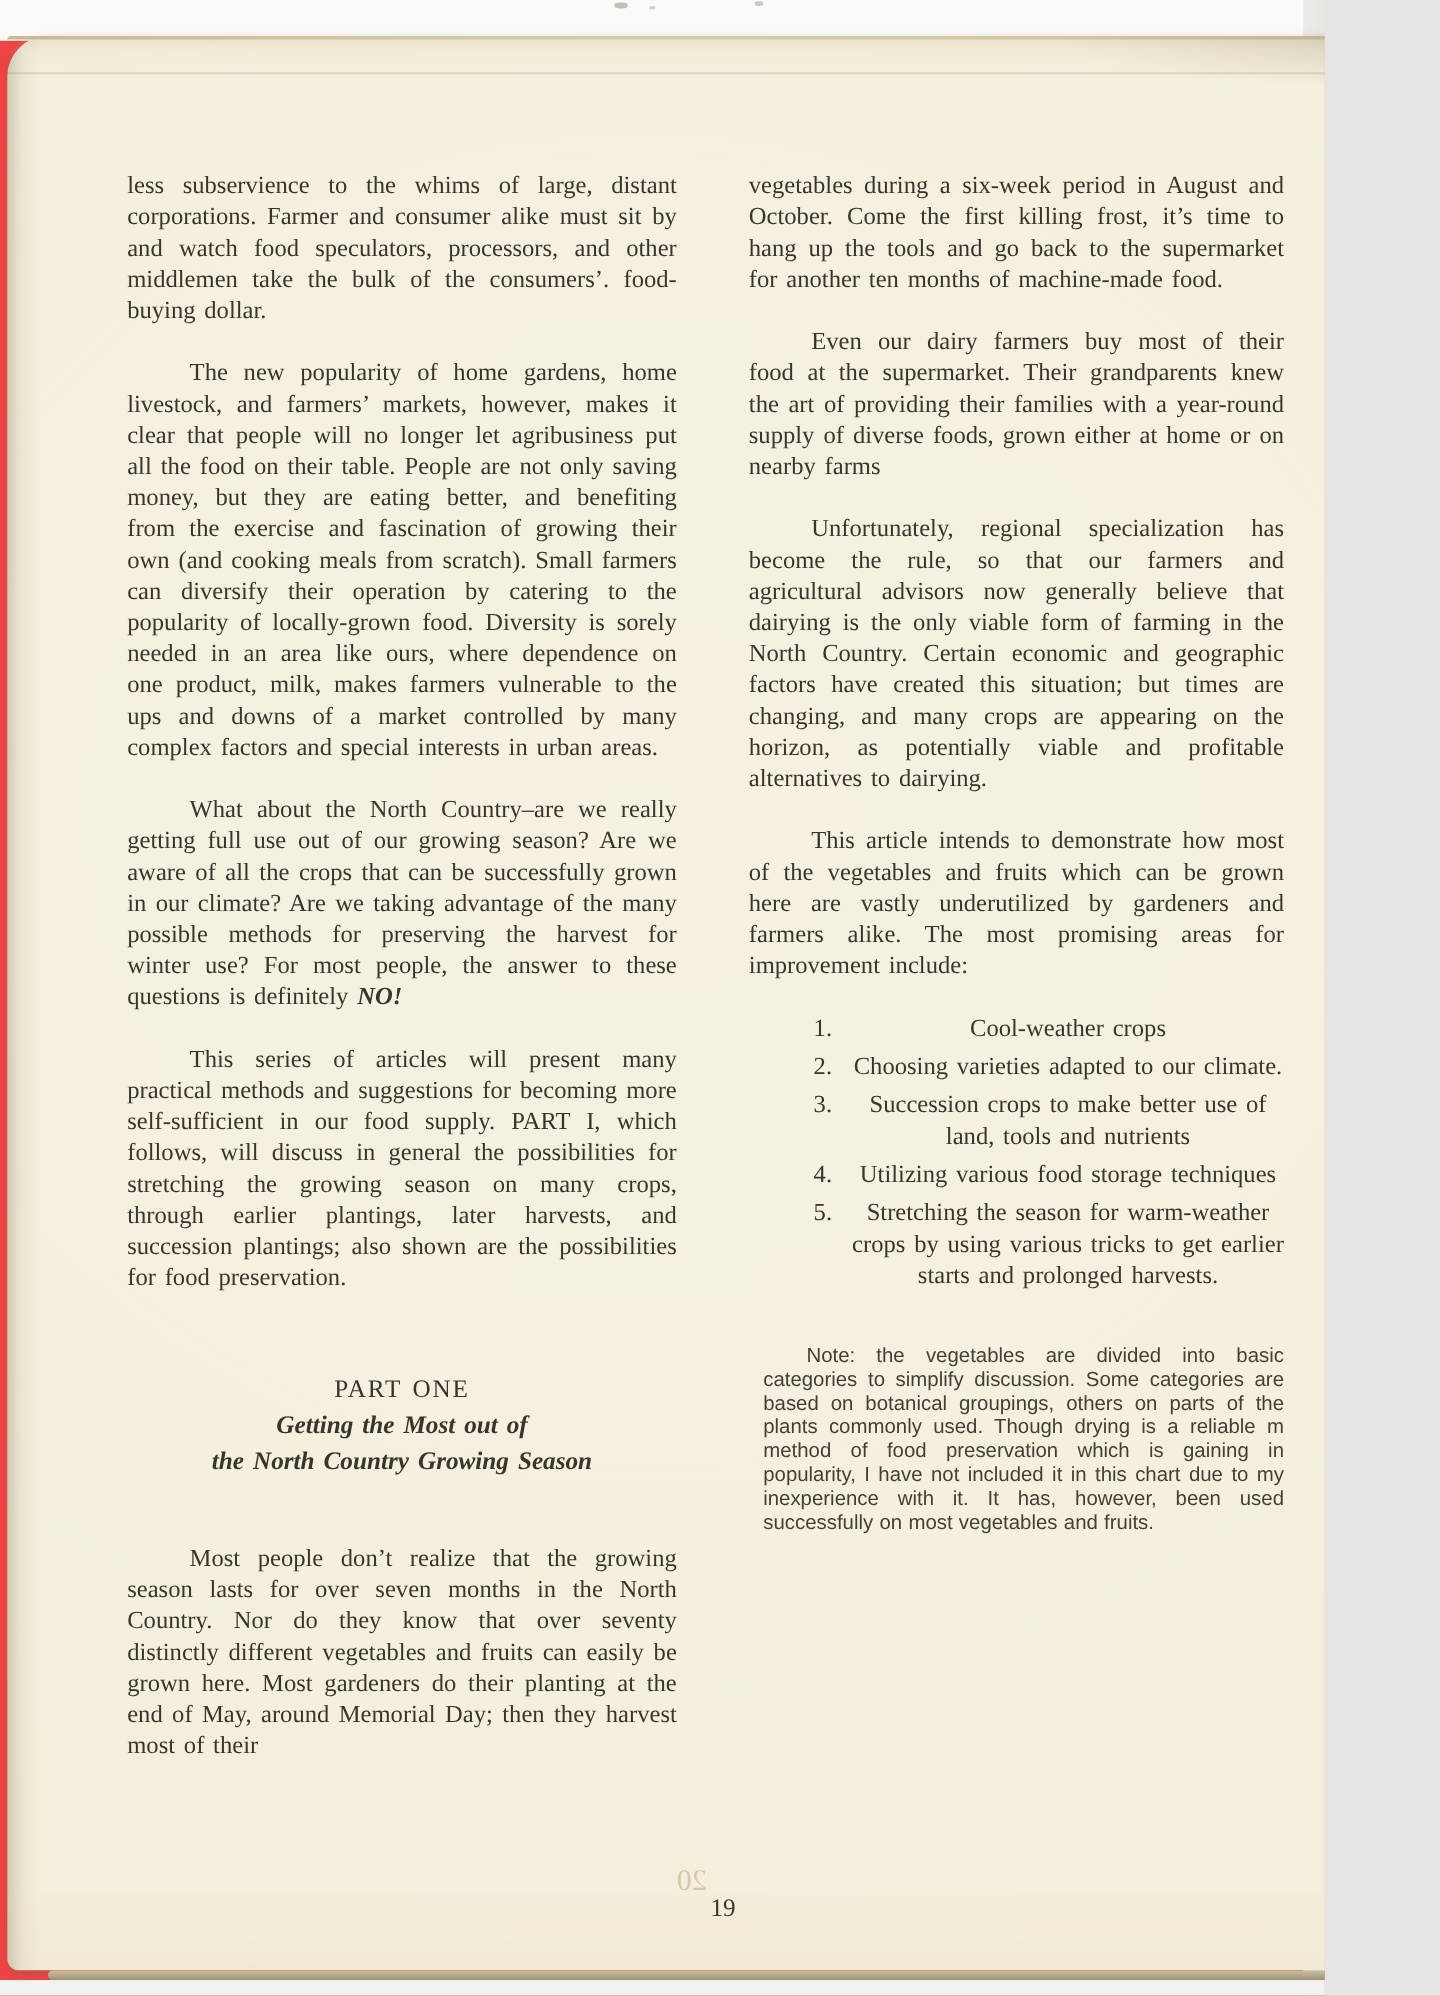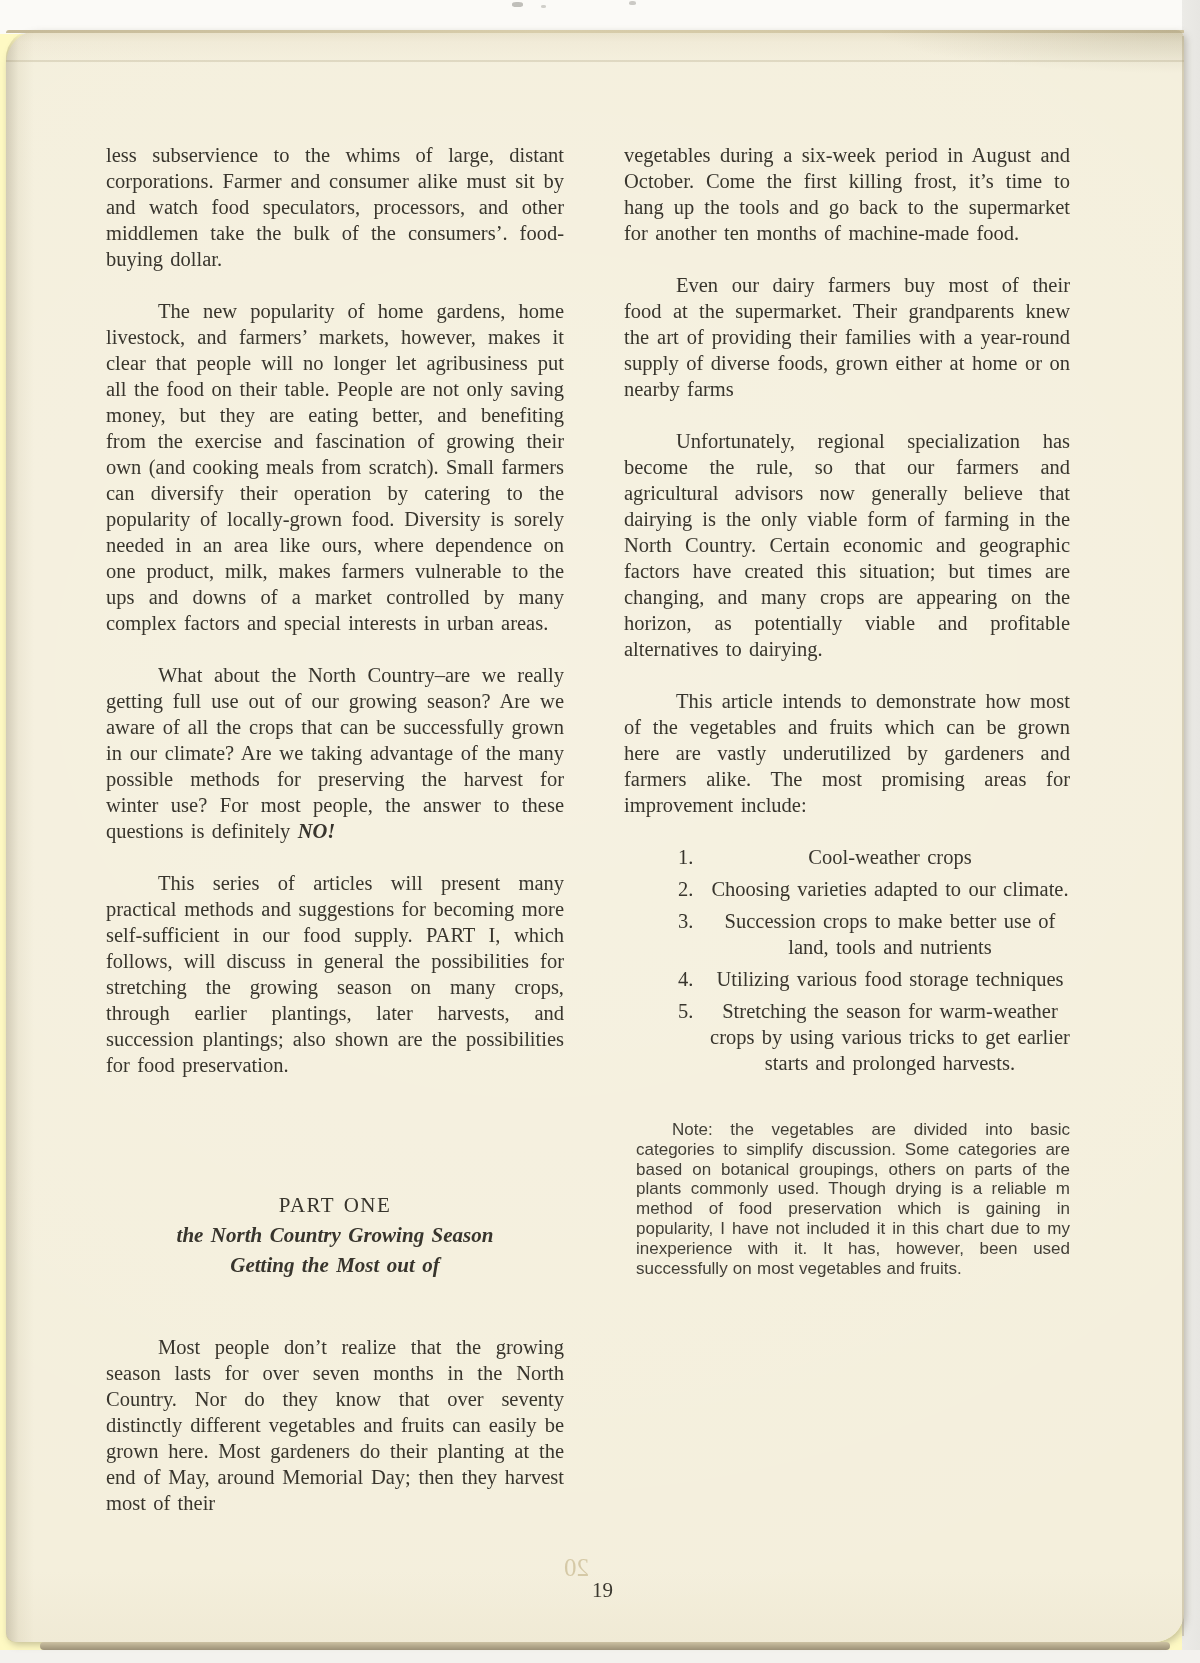--- a/index.html
+++ b/index.html
@@ -1,18 +1,18 @@
 <!DOCTYPE html>
 <html><head>
 <meta charset="utf-8">
 <style>
   html,body { margin:0; padding:0; background:#e7e5e1; }
   .scan {
-    position:relative; width:1200px; height:1663px; overflow:hidden;
-    background:#fef9c3;
+    position:relative; width:1104px; height:1663px; overflow:hidden;
+    background:#ef4444;
     font-family:"Liberation Serif", serif;
     text-decoration:underline;
   }
   .bg-top { position:absolute; left:0; top:0; width:1200px; height:34px; background:#fbfaf7; }
   .bg-right { position:absolute; right:0; top:0; width:18px; height:1663px; background:linear-gradient(90deg,#ecebe7,#e7e6e2); }
   .bg-bottom { position:absolute; left:0; top:1650px; width:1200px; height:13px; background:#f3f2ee; }
   .speck { position:absolute; background:#908e88; border-radius:40%; }
 
   .page {
     position:absolute; left:6px; top:30px; width:1178px; height:1612px;
@@ -40,21 +40,21 @@
 
   
   .col { position:absolute; top:112px; color:#38352d; font-size:20.5px; line-height:26px;
          text-align:justify; word-spacing:2.2px; }
   .col-left  { left:100px; width:458px; }
   .col-right { left:618px; width:446px; }
   .col p { margin:0 0 26px; text-indent:52px; }
   .col p.noindent { text-indent:0; }
   .em-strong { font-style:italic; font-weight:bold;margin-top:27px; }
 
-  .part-heading { margin:112px 0 54px; text-align:center; text-indent:0; }
+  .part-heading { margin:64px 0 54px; text-align:center; text-indent:0; }
   .part-heading .kicker { font-size:21px; letter-spacing:1.5px; line-height:30px; }
   .part-heading .ht { font-size:21px; font-weight:bold; font-style:italic; line-height:30px; }
 
   ol.numlist { list-style:none; margin:4px 0 34px; padding:0 0 0 54px; }
   ol.numlist li { display:flex; margin-bottom:6px; }
   ol.numlist .num { flex:none; width:32px; }
   ol.numlist .li-text { flex:1; text-align:center; }
 
   p.note { font-family:"Liberation Sans", sans-serif; font-size:17px; line-height:19.8px;
            color:#423f37; margin:44px 0 16px; padding-left:12px; text-indent:36px;
@@ -83,22 +83,22 @@
     <div class="right-edge"></div>
 
     <div class="col col-left">
       <p class="noindent">less subservience to the whims of large, distant corporations. Farmer and consumer alike must sit by and watch food speculators, processors, and other middlemen take the bulk of the consumers’. food-buying dollar.</p>
       <p>The new popularity of home gardens, home livestock, and farmers’ markets, however, makes it clear that people will no longer let agribusiness put all the food on their table. People are not only saving money, but they are eating better, and benefiting from the exercise and fascination of growing their own (and cooking meals from scratch). Small farmers can diversify their operation by catering to the popularity of locally-grown food. Diversity is sorely needed in an area like ours, where dependence on one product, milk, makes farmers vulnerable to the ups and downs of a market controlled by many complex factors and special interests in urban areas.</p>
       <p><span>What about the North Country–are we really getting full use out of our growing season? Are we aware of all the crops that can be successfully grown in our climate? Are we taking advantage of the many possible methods for preserving the harvest for winter use? For most people, the answer to these questions is definitely </span><em class="em-strong">NO!</em></p>
       <p>This series of articles will present many practical methods and suggestions for becoming more self-sufficient in our food supply.  PART I, which follows, will discuss in general the possibilities for stretching the growing season on many crops, through earlier plantings, later harvests, and succession plantings; also shown are the possibilities for food preservation.</p>
 
       <div class="part-heading">
         <div class="kicker">PART ONE</div>
+        <div class="ht">Getting the Most out of</div>
         <div class="ht">the North Country Growing Season</div>
-        <div class="ht">Getting the Most out of</div>
       </div>
 
       <p>Most people don’t realize that the growing season lasts for over seven months in the North Country. Nor do they know that over seventy distinctly different vegetables and fruits can easily be grown here.  Most gardeners do their planting at the end of May, around Memorial Day; then they harvest most of their</p>
     </div>
 
     <div class="col col-right">
       <p class="noindent">vegetables during a six-week period in August and October. Come the first killing frost, it’s time to hang up the tools and go back to the supermarket for another ten months of machine-made food.</p>
       <p>Even our dairy farmers buy most of their food at the supermarket. Their grandparents knew the art of providing their families with a year-round supply of diverse foods, grown either at home or on nearby farms</p>
       <p>Unfortunately, regional specialization has become the rule, so that our farmers and agricultural advisors now generally believe that dairying is the only viable form of farming in the North Country. Certain economic and geographic factors have created this situation; but times are changing, and many crops are appearing on the horizon, as potentially viable and profitable alternatives to dairying.</p>
       <p>This article intends to demonstrate how most of the vegetables and fruits which can be grown here are vastly underutilized by gardeners and farmers alike. The most promising areas for improvement include:</p>

